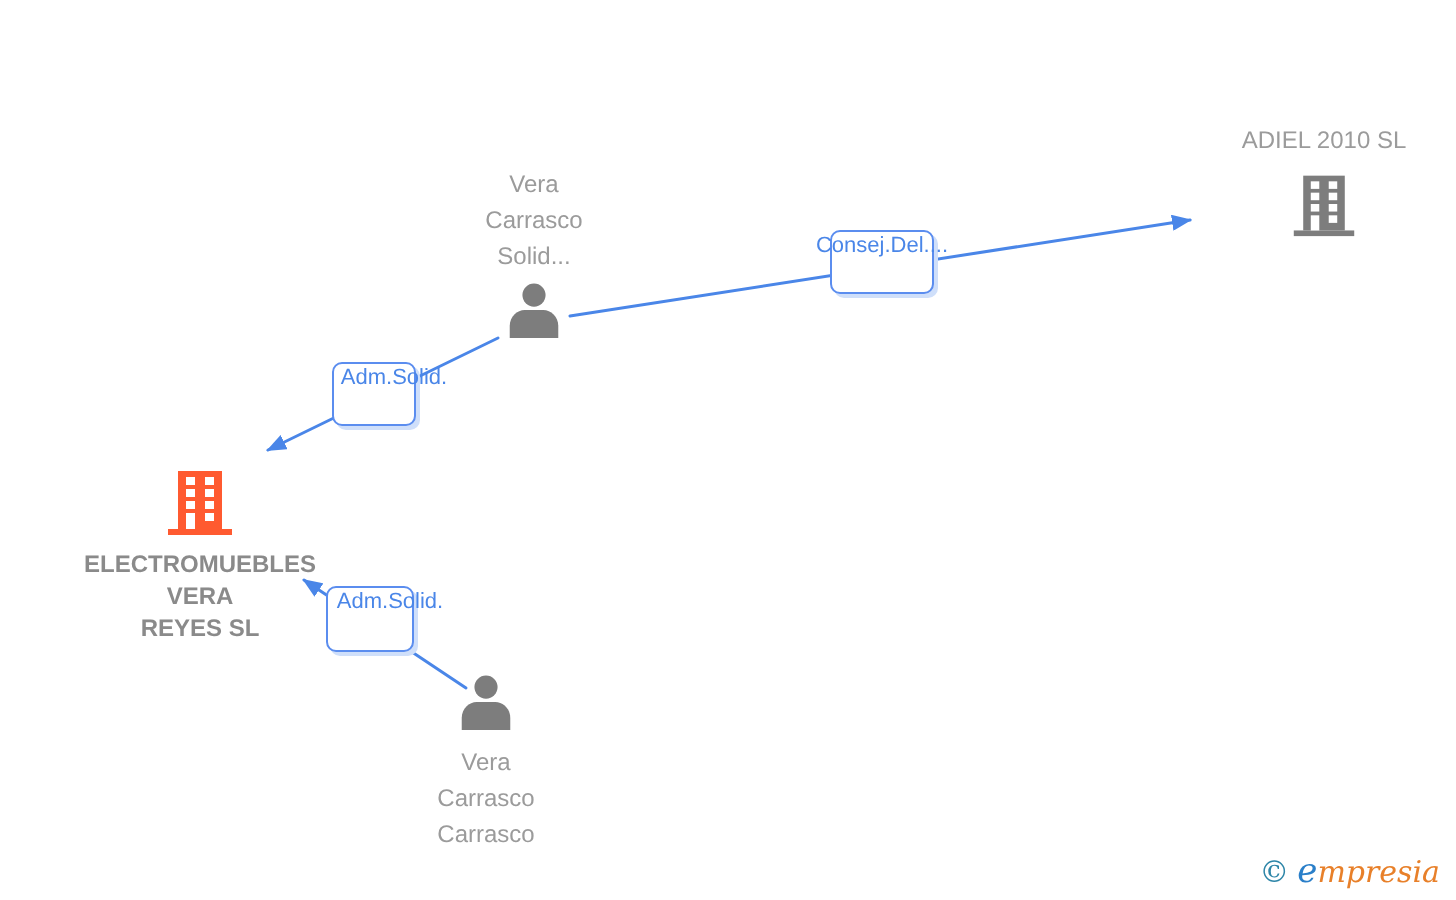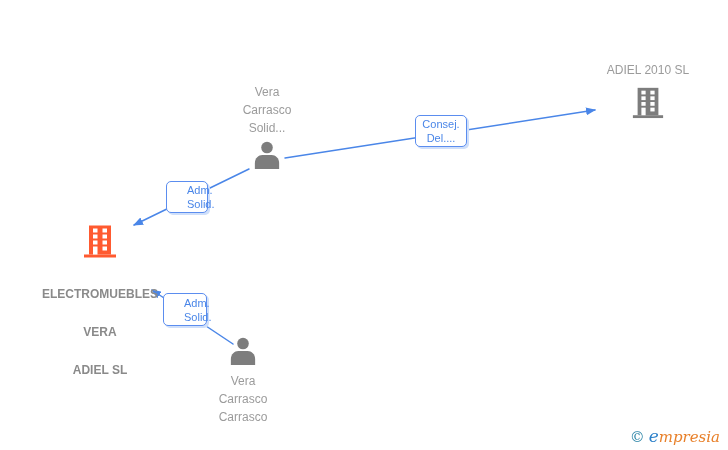--- a/index.html
+++ b/index.html
@@ -33,39 +33,39 @@
     line-height: 18px;
     white-space: nowrap;
   }
   .node-label.company-focus {
     color: #8a8a8a;
     font-weight: bold;
     line-height: 16px;
   }
   .node-label.company-plain { line-height: 15px; }
   .node.person-top    { left: 207px; top: 83px;  }
-  .node.company-right { left: 588px; top: 63px;  }
-  .node.company-focus-node { left: 40px; top: 223px; gap: 22px; }
+  .node.company-right { left: 602px; top: 63px;  }
+  .node.company-focus-node { left: 40px; top: 233px; }
   .node.person-bottom { left: 183px; top: 337px; }
   .icon-person  { margin-top: 4px; }
   .node.person-bottom .icon-person { margin-top: 0; margin-bottom: 7px; }
   .node.company-right .icon-building { margin-top: 7px; }
   .node.company-focus-node .icon-building { margin-bottom: 6px; }
   
   .edge-label {
     position: absolute;
     background: #ffffff;
     border: 1.5px solid #5b8def;
     border-radius: 5px;
     box-shadow: 2px 2px 0 #cfdffa;
     color: #4a86e8;
     font-size: 11px;
     line-height: 14px;
     display: flex;
-    flex-direction: column;
+    flex-direction: row;
     justify-content: center;
     box-sizing: border-box;
   }
   .edge-label.center { text-align: center; }
   .edge-label.left   { text-align: center; padding-left: 20px; }
   .edge-label.consej { left: 415px; top: 115px; width: 52px; height: 32px; }
   .edge-label.adm1   { left: 166px; top: 181px; width: 42px; height: 32px; }
   .edge-label.adm2   { left: 163px; top: 293px; width: 44px; height: 33px; }
   
   .watermark {
@@ -132,21 +132,21 @@
       <rect x="20.5" y="5" width="4.5" height="4" fill="#ffffff"></rect>
       <rect x="11" y="11" width="4.5" height="4" fill="#ffffff"></rect>
       <rect x="20.5" y="11" width="4.5" height="4" fill="#ffffff"></rect>
       <rect x="11" y="17" width="4.5" height="4" fill="#ffffff"></rect>
       <rect x="20.5" y="17" width="4.5" height="4" fill="#ffffff"></rect>
       <rect x="11" y="23" width="4.5" height="8" fill="#ffffff"></rect>
       <rect x="20.5" y="23" width="4.5" height="4" fill="#ffffff"></rect>
     </svg>
     <div class="node-label company-focus">ELECTROMUEBLES</div>
     <div class="node-label company-focus">VERA</div>
-    <div class="node-label company-focus">ADIEL SL</div>
+    <div class="node-label company-focus">REYES SL</div>
   </div>
 
   <div class="node person-bottom">
     <svg class="icon-person" width="30" height="28" viewBox="0 0 32 30">
       <circle cx="16" cy="7" r="6.2" fill="#7d7d7d"></circle>
       <path d="M3,30 v-6.5 c0-5 4-8.5 8-8.5 h10 c4,0 8,3.5 8,8.5 V30 z" fill="#7d7d7d"></path>
     </svg>
     <div class="node-label">Vera</div>
     <div class="node-label">Carrasco</div>
     <div class="node-label">Carrasco</div>

